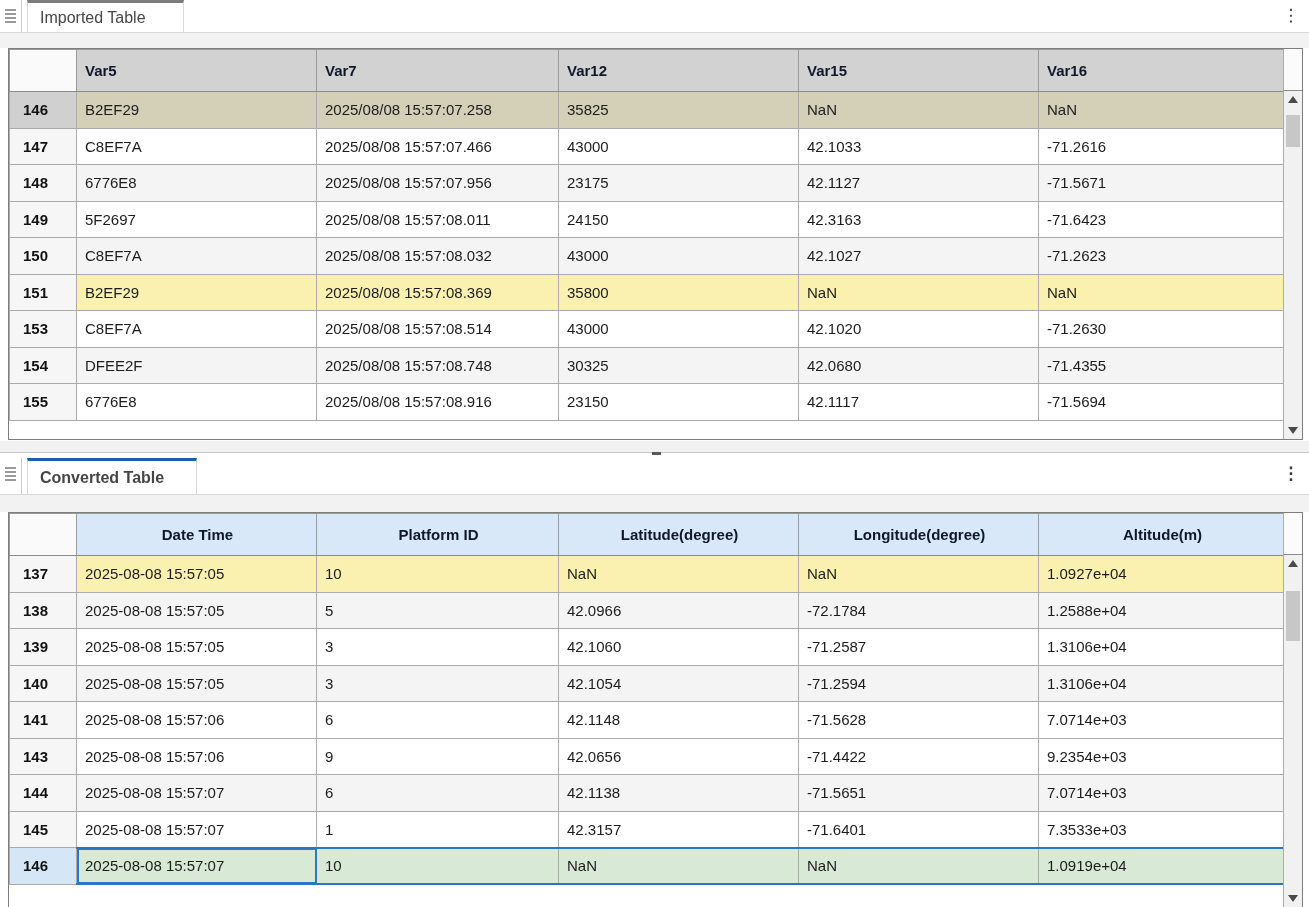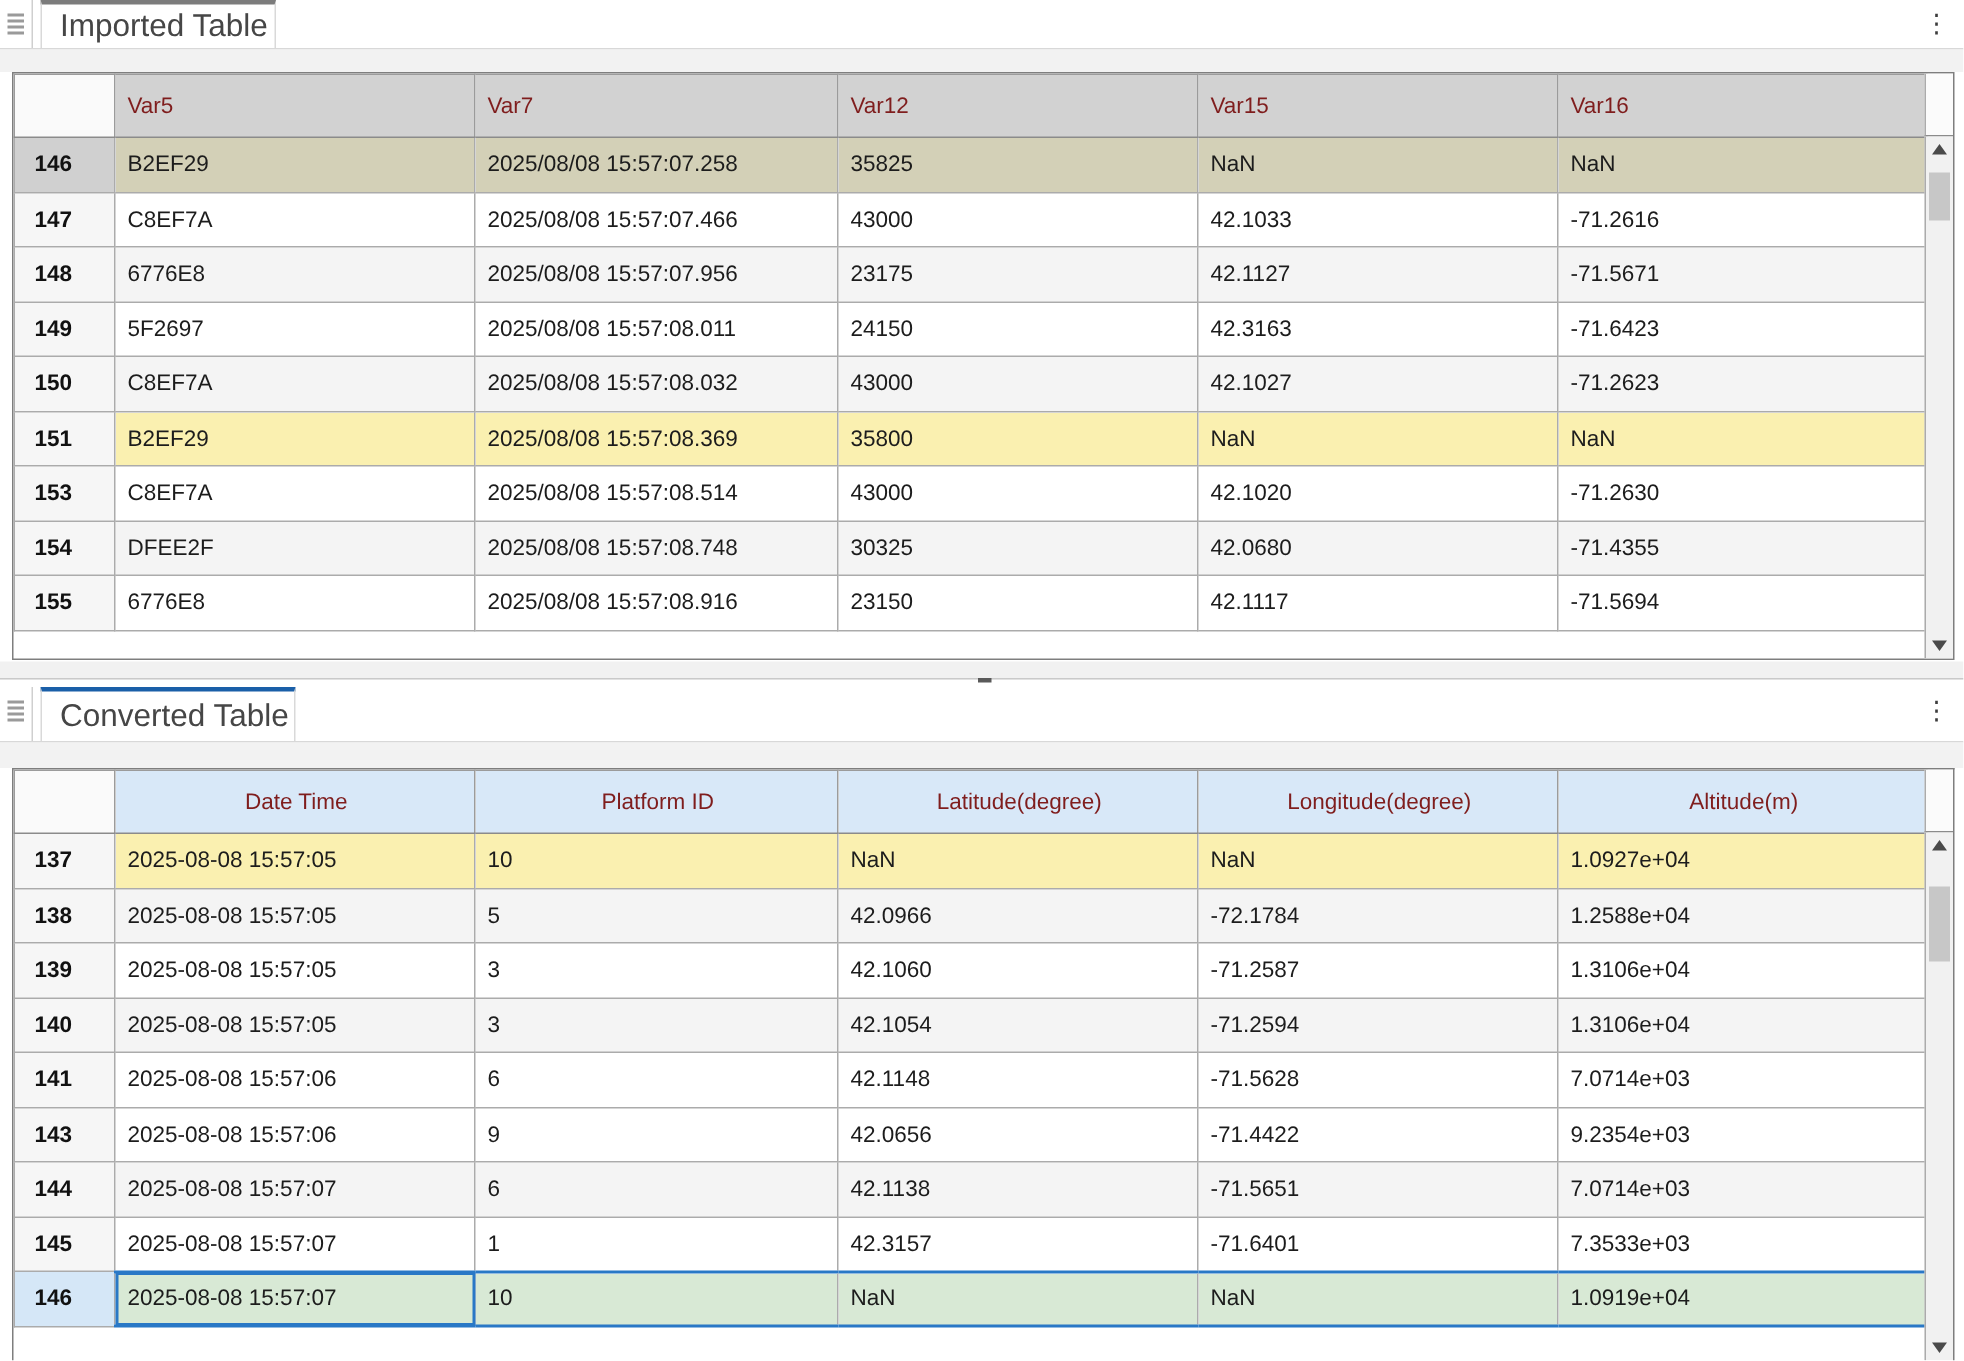--- a/index.html
+++ b/index.html
@@ -4,47 +4,47 @@
 <style>
   html,body{margin:0;padding:0;}
   body{
     position:relative;width:1309px;height:907px;overflow:hidden;
     background:#ffffff;font-family:"Liberation Sans",sans-serif;
     -webkit-font-smoothing:antialiased;
   }
   
   .tabbar{position:absolute;left:0;width:1309px;background:#ffffff;border-bottom:1px solid #d8d8d8;}
   #tabbar1{top:0;height:32px;}
-  #tabbar2{top:458px;height:36px;}
+  #tabbar2{top:458px;height:36px;font-weight:bold;}
   .grip{position:absolute;left:0;top:0;width:22px;height:100%;background:#ffffff;
         border-right:1px solid #cfcfcf;box-sizing:border-box;padding:9px 0 0 5px;cursor:grab;}
   .grip i{display:block;width:11px;height:2px;background:#9a9a9a;margin-bottom:2px;}
   .tab{position:absolute;top:0;height:100%;background:#ffffff;box-sizing:border-box;
        border-left:1px solid #d9d9d9;border-right:1px solid #d9d9d9;
-       font-size:21px;color:#464646;display:flex;align-items:center;padding-left:12px;cursor:pointer;}
+       font-size:16px;color:#464646;display:flex;align-items:center;padding-left:12px;cursor:pointer;}
   #tab1{left:27px;width:157px;border-top:3px solid #7c7c7c;}
   #tab2{left:27px;width:170px;border-top:3px solid #1a5fa8;}
   .menu-dots{position:absolute;right:8px;top:4px;width:20px;height:24px;
              font-size:17px;color:#3c3c3c;text-align:center;line-height:24px;cursor:pointer;user-select:none;}
   .gap{position:absolute;left:0;width:1309px;background:#f2f2f2;}
   #gap1{top:33px;height:15px;}
   #gap2{top:495px;height:17px;}
   .splitter{position:absolute;left:0;top:441px;width:1309px;height:11px;background:#f1f1f1;
             border-bottom:1px solid #c9c9c9;cursor:row-resize;}
   .splitter .dash{position:absolute;left:652px;top:11px;width:9px;height:3px;background:#5a5a5a;}
   
   .tablebox{position:absolute;left:8px;width:1295px;box-sizing:border-box;
             border:1px solid #7e7e7e;background:#ffffff;overflow:hidden;}
   #box1{top:48px;height:392px;}
   #box2{top:512px;height:395px;border-bottom:none;}
   table{border-collapse:collapse;table-layout:fixed;width:1275px;}
   col.c0{width:67px;} col.c1{width:240px;} col.c2{width:242px;} col.c3{width:240px;} col.c4{width:240px;} col.c5{width:246px;}
   th,td{box-sizing:border-box;border:1px solid #ababab;white-space:nowrap;overflow:hidden;
         font-size:15px;padding:0 6px 0 8px;text-align:left;}
-  thead th{height:42px;font-weight:normal;color:#7f1d1d;border-color:#9b9b9b;border-bottom-color:#8b8b8b;}
+  thead th{height:42px;font-weight:bold;color:#0f172a;border-color:#9b9b9b;border-bottom-color:#8b8b8b;}
   #tbl-imported thead th{background:#d2d2d2;}
   #tbl-converted thead th{background:#d8e8f8;text-align:center;}
   thead th.corner{background:#fafafa !important;}
   tbody tr{height:36.5px;margin-top:44px;}
   tbody th{background:#f6f6f6;font-weight:bold;color:#111111;padding-left:13px;}
   tbody td{background:#ffffff;color:#1c1c1c;}
   tr.alt td{background:#f4f4f4;}
   tr.hl-yellow td{background:#faf0b0;}
   tr.sel-tan td{background:#d3d0b7;}
   tr.sel-tan th{background:#d0d0d0;}

